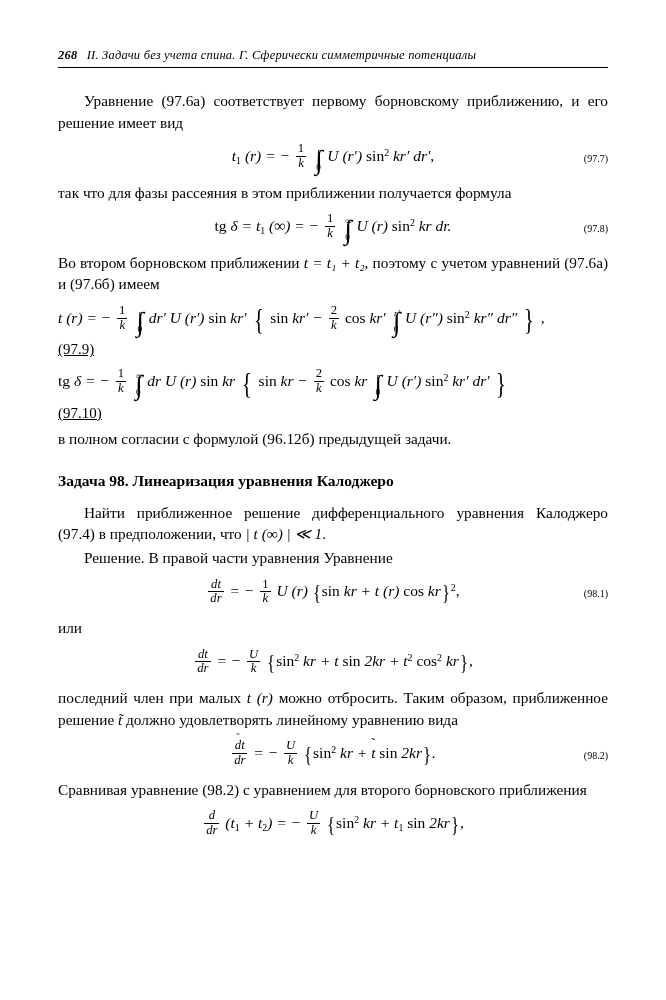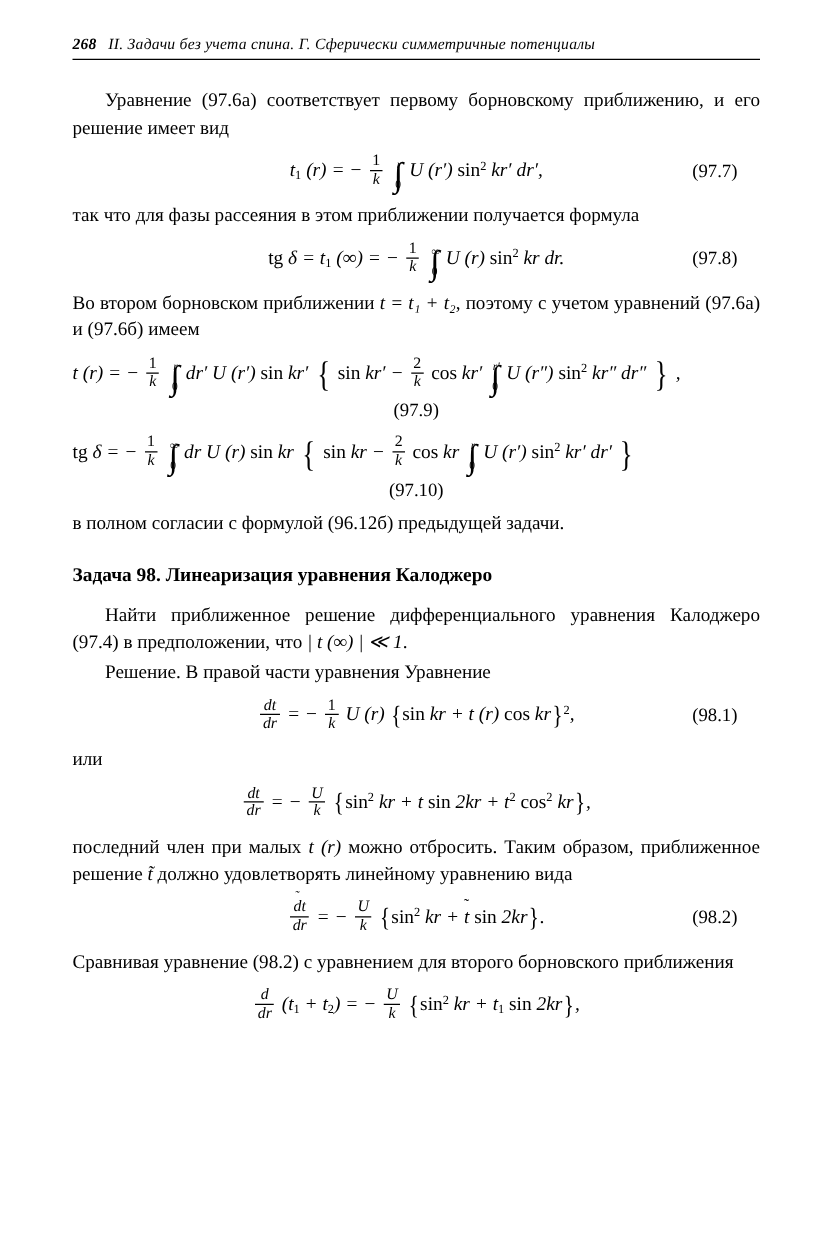--- a/index.html
+++ b/index.html
@@ -13,21 +13,21 @@
     font-family: "Liberation Serif", serif;
     color: #000000;
     position: relative;
     overflow: hidden;
   }
   .page {
     position: relative;
     width: 666px;
     height: 896px;
     box-sizing: border-box;
-    padding: 28px 58px 0 58px;
+    padding: 48px 58px 0 58px;
   }
   .running-head {
     font-family: "Liberation Serif", serif;
     font-style: italic;
     font-size: 12.5px;
     letter-spacing: 0.2px;
     white-space: nowrap;
     margin-bottom: 4px;
   }
   .running-head .pageno {
@@ -59,30 +59,31 @@
   .eq-center {
     text-align: center;
     font-size: 15.5px;
   }
   .eq-left {
     text-align: left;
     font-size: 15.5px;
   }
   .eq-num {
     position: absolute;
-    right: 18px;
+    right: 0;
     top: 50%;
     transform: translateY(-50%);
-    font-size: 15px;
+    font-size: 10px;
   }
   .eq-num-below {
-    text-align: center;
+    text-align: left;
     font-size: 15px;
     margin-top: -2px;
     margin-bottom: 6px;
+    text-decoration: underline;
   }
   .math {
     font-family: "Liberation Serif", serif;
     font-style: italic;
     white-space: nowrap;
   }
   .math .up {
     font-style: normal;
   }
   .frac {

